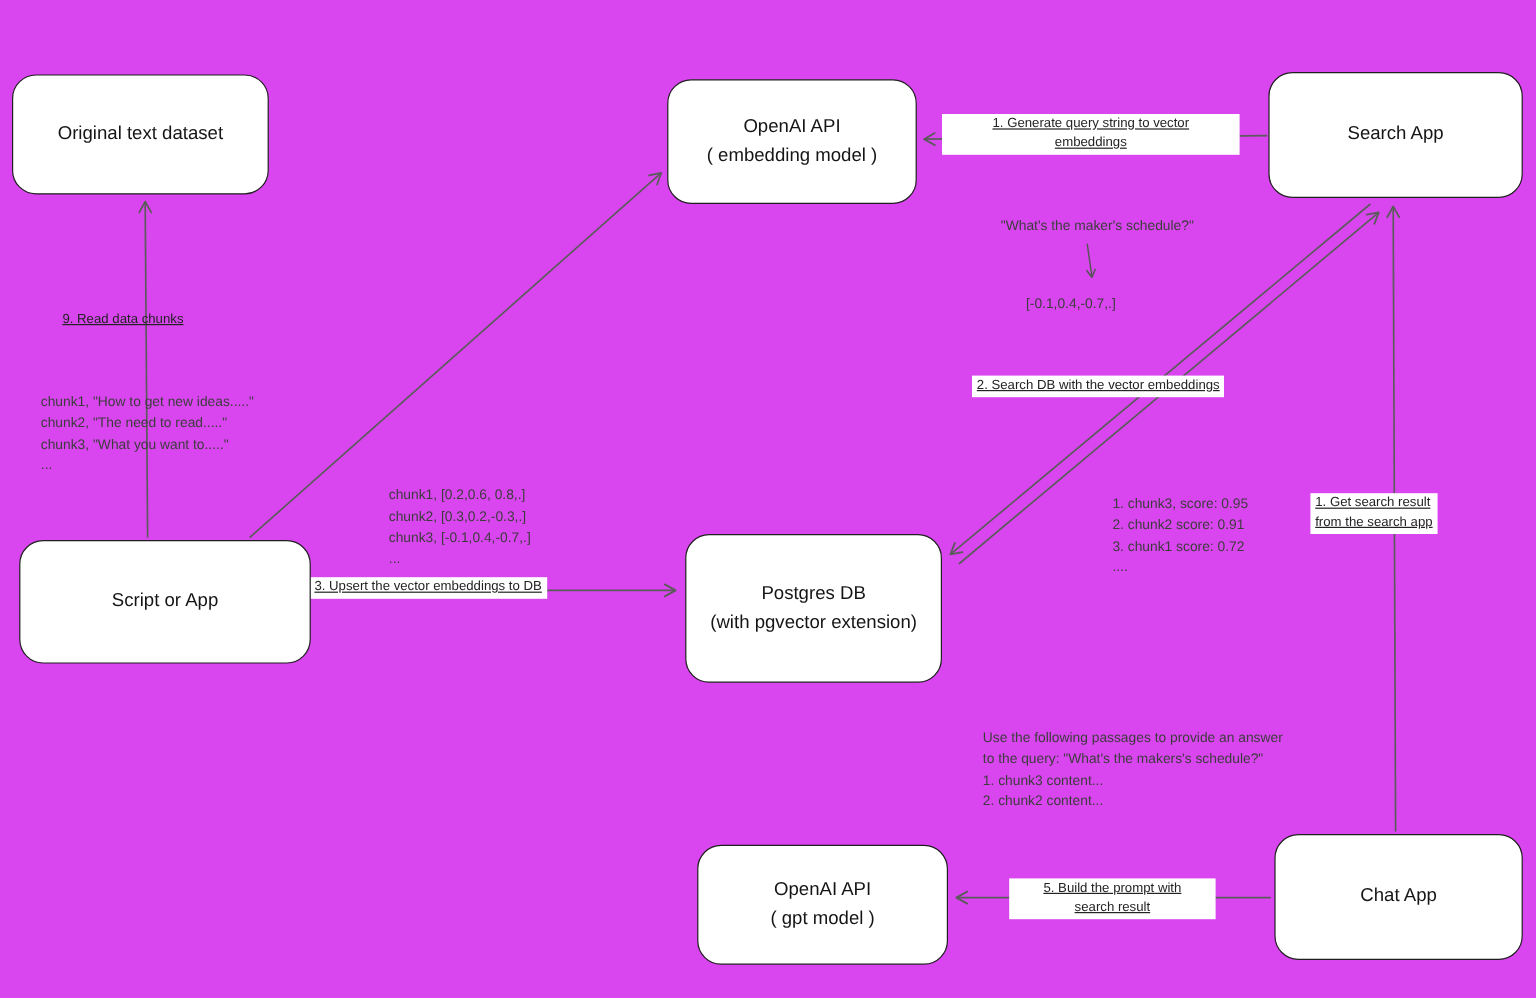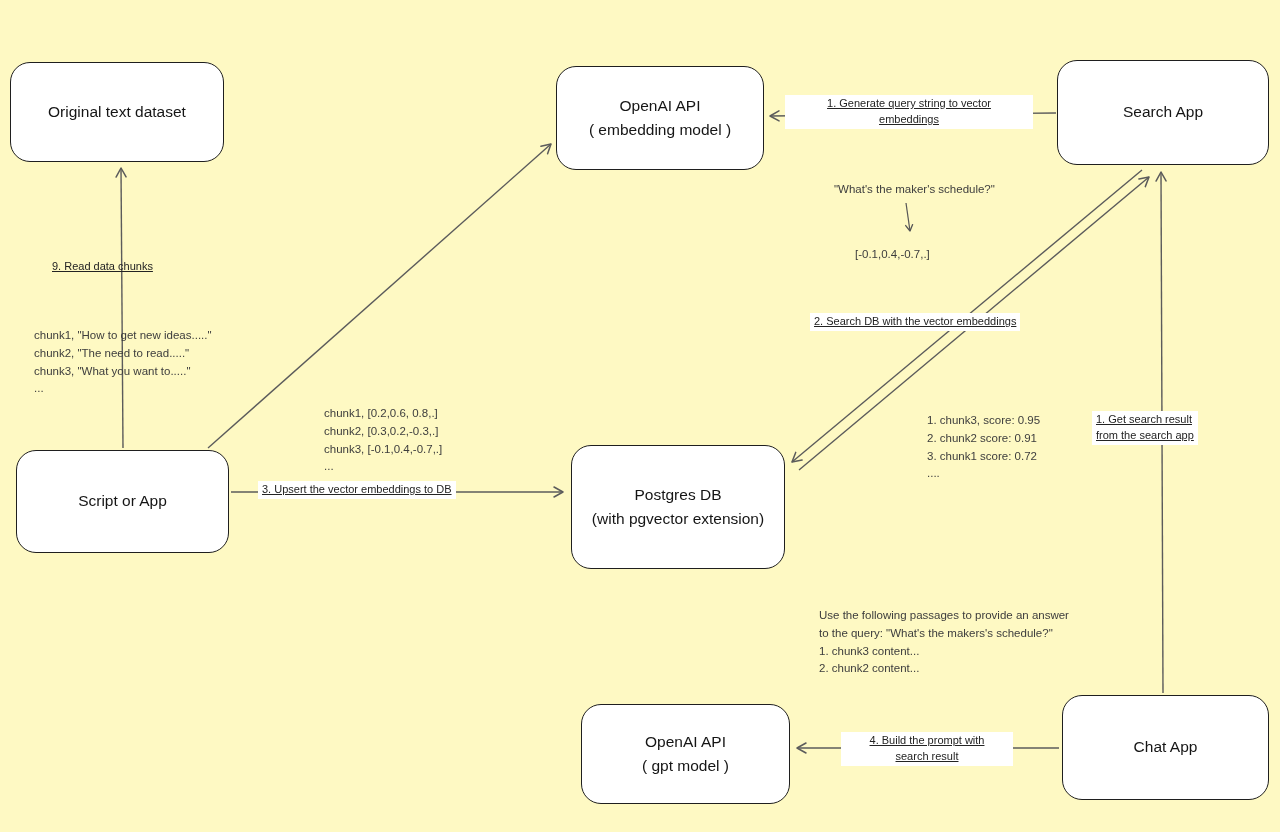--- a/index.html
+++ b/index.html
@@ -1,20 +1,20 @@
 <!DOCTYPE html>
 <html><head>
 <meta charset="utf-8">
 <style>
   * { margin:0; padding:0; box-sizing:border-box; }
   html,body { background:#ffffff; }
   body { font-family:"Liberation Sans", sans-serif; }
   .canvas {
     position:relative; width:1280px; height:832px;
-    background:#fef9c3; overflow:hidden;
+    background:#d946ef; overflow:hidden;
   }
   .edges { position:absolute; left:0; top:0; z-index:1; }
   .node {
     position:absolute; z-index:3;
     background:#ffffff;
     border:1.4px solid #1f1f1f;
     border-radius:20px;
     display:flex; align-items:center; justify-content:center;
     text-align:center;
     font-size:15.5px; color:#151515;
@@ -63,21 +63,21 @@
     <line x1="906" y1="203" x2="910" y2="231" stroke="#555555" stroke-width="1.2" marker-end="url(#ahs)"></line>
   </svg>
 
   <div class="node" style="left:10px; top:62px; width:214px; height:100px;">Original text dataset</div>
 
   <div class="node" style="left:556px; top:66px; width:208px; height:104px;">OpenAI API
 ( embedding model )</div>
 
   <div class="node" style="left:1057px; top:60px; width:212px; height:105px;">Search App</div>
 
-  <div class="node" style="left:16px; top:450px; width:213px; height:103px;text-align:center;">Script or App</div>
+  <div class="node" style="left:16px; top:450px; width:243px; height:103px;text-align:center;">Script or App</div>
 
   <div class="node" style="left:571px; top:445px; width:214px; height:124px;">Postgres DB
 (with pgvector extension)</div>
 
   <div class="node" style="left:581px; top:704px; width:209px; height:100px;">OpenAI API
 ( gpt model )</div>
 
   <div class="node" style="left:1062px; top:695px; width:207px; height:105px;">Chat App</div>
 
   <div class="edge-label" style="left:52px; top:259px;">9. Read data chunks</div>
@@ -86,21 +86,21 @@
   <div class="edge-label bg" style="left:258px; top:481px;">3. Upsert the vector embeddings  to DB</div>
 
   <div class="edge-label bg center" style="left:785px; top:95px; width:248px;">1. Generate query string to vector
 embeddings</div>
 
   <div class="edge-label bg" style="left:810px; top:313px;">2. Search DB with the vector embeddings</div>
 
   <div class="edge-label bg" style="left:1092px; top:411px;">1. Get search result
 from the search app</div>
 
-  <div class="edge-label bg center" style="left:841px; top:732px; width:172px;">4. Build the prompt with
+  <div class="edge-label bg center" style="left:841px; top:732px; width:172px;">5. Build the prompt with
 search result</div>
 
   <div class="annotation" style="left:34px; top:327px;">chunk1, "How to get new ideas....."
 chunk2, "The need to read....."
 chunk3, "What you want to....."
 ...</div>
 
   <div class="annotation" style="left:324px; top:371px;margin-top:34px;">chunk1, [0.2,0.6, 0.8,.]
 chunk2, [0.3,0.2,-0.3,.]
 chunk3, [-0.1,0.4,-0.7,.]

